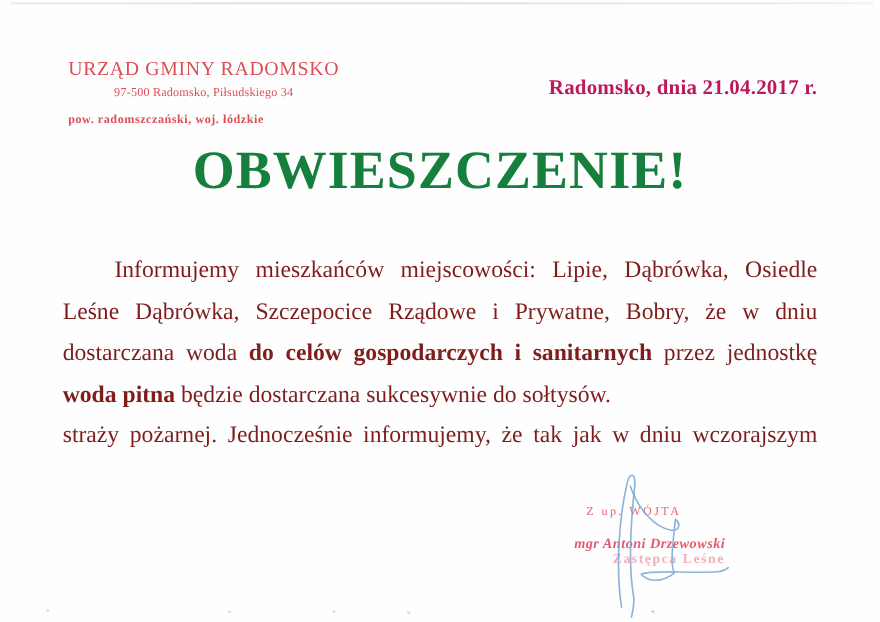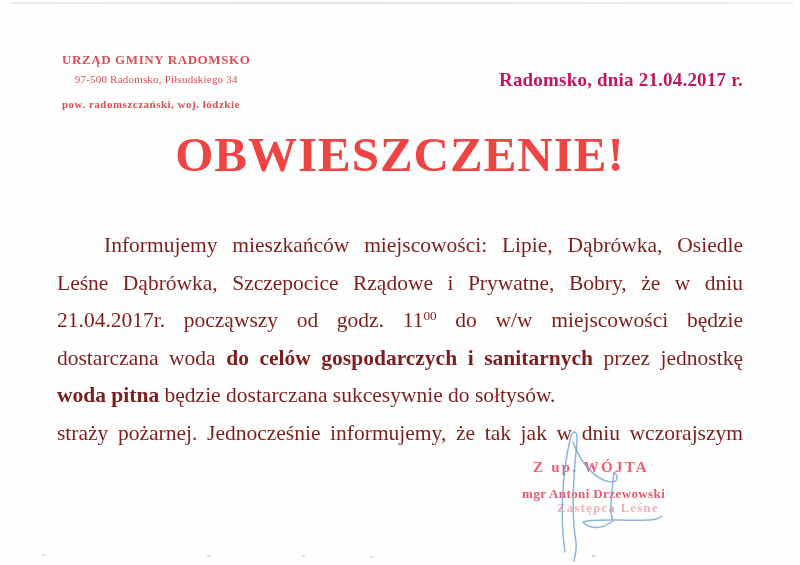--- a/index.html
+++ b/index.html
@@ -16,35 +16,35 @@
     position: absolute; top: 2px; left: 10px; width: 784px; height: 2px;
     background: linear-gradient(to right, #ececec, #e3e3e3 35%, #e8e8e8 70%, #f1f1f1);
   }
 
   
   .office-stamp {
     position: absolute; left: 62px; top: 52px;
     color: rgba(214, 54, 62, 0.88);
     filter: blur(0.2px);
   }
-  .stamp-l1 { font-size: 13px; font-weight: bold; letter-spacing: 0.6px; }
+  .stamp-l1 { font-size: 18px; font-weight: normal; letter-spacing: 0.6px; }
   .stamp-l2 { font-size: 11px; margin-top: 5px; letter-spacing: 0.2px; text-align: center; }
   .stamp-l3 { font-size: 11px; font-weight: bold; margin-top: 13px; letter-spacing: 0.5px; }
 
   .dateline {
     position: absolute; top: 69px; right: 57px;
     font-size: 19px; font-weight: bold; letter-spacing: 0.2px;
     color: #be185d;
   }
 
   .doc-title {
     position: absolute; top: 126px; left: 0; width: 100%; margin: 0;
     text-align: center;
     font-size: 49px; font-weight: bold; letter-spacing: 1px;
-    color: #ef4444;
+    color: #15803d;
   }
 
   .body-text {
     position: absolute; left: 57px; top: 227px; width: 686px;
     font-size: 21.5px; color: #7f1d1d;
   }
   .body-line {
     height: 37.6px; line-height: 37.6px;
     text-align: justify;
     text-align-last: justify;
@@ -55,28 +55,28 @@
   .body-sup {
     font-size: 62%;
     position: relative; top: -0.55em;
     line-height: 0;
   }
 
   
   .sig-block { position: absolute; left: 500px; top: 440px; width: 260px; height: 125px; }
   .sig-authority {
     position: absolute; left: 33px; top: 19px;
-    font-size: 15px; font-weight: bold; letter-spacing: 2.2px;
+    font-size: 11px; font-weight: normal; letter-spacing: 2.2px;
     color: rgba(231, 68, 90, 0.85);
     filter: blur(0.2px);
     text-align: center;
   }
   .sig-name {
     position: absolute; left: 22px; top: 46px;
-    font-size: 13px; font-weight: bold; letter-spacing: 0.4px;
+    font-size: 13px; font-style: italic; font-weight: bold; letter-spacing: 0.4px;
     color: rgba(222, 52, 78, 0.82);
     filter: blur(0.2px);
   }
   .sig-title {
     position: absolute; left: 57px; top: 61px;
     font-size: 12.5px; font-weight: bold; letter-spacing: 1.4px;
     color: rgba(236, 108, 128, 0.55);
     filter: blur(0.3px);
   }
   .sig-ink {
@@ -105,21 +105,20 @@
     <div class="stamp-l3">pow. radomszczański, woj. łódzkie</div>
   </div>
 
   <div class="dateline">Radomsko, dnia 21.04.2017 r.</div>
 
   <h1 class="doc-title">OBWIESZCZENIE!</h1>
 
   <div class="body-text" id="body-lines">
       <div class="body-line indent"><span>Informujemy mieszkańców miejscowości: Lipie, Dąbrówka, Osiedle</span></div>
       <div class="body-line"><span>Leśne Dąbrówka, Szczepocice Rządowe i Prywatne, Bobry, że w dniu</span></div>
-      <div class="body-line"><span>21.04.2017r. począwszy od godz. 11</span><span class="body-sup">00</span><span> do w/w miejscowości będzie</span></div>
       <div class="body-line"><span>dostarczana woda </span><b>do celów gospodarczych i sanitarnych</b><span> przez jednostkę</span></div>
       <div class="body-line last"><b>woda pitna</b><span> będzie dostarczana sukcesywnie do sołtysów.</span></div>
       <div class="body-line"><span>straży pożarnej. Jednocześnie informujemy, że tak jak w dniu wczorajszym</span></div>
     </div>
 
   <div class="sig-block">
     <div class="sig-authority">Z up. WÓJTA</div>
     <div class="sig-name">mgr Antoni Drzewowski</div>
     <div class="sig-title">Zastępca Leśne</div>
     <svg class="sig-ink" viewBox="0 0 130 140" fill="none" stroke="#7aa6d6" stroke-opacity="0.85" stroke-width="1.5" stroke-linecap="round" stroke-linejoin="round">

